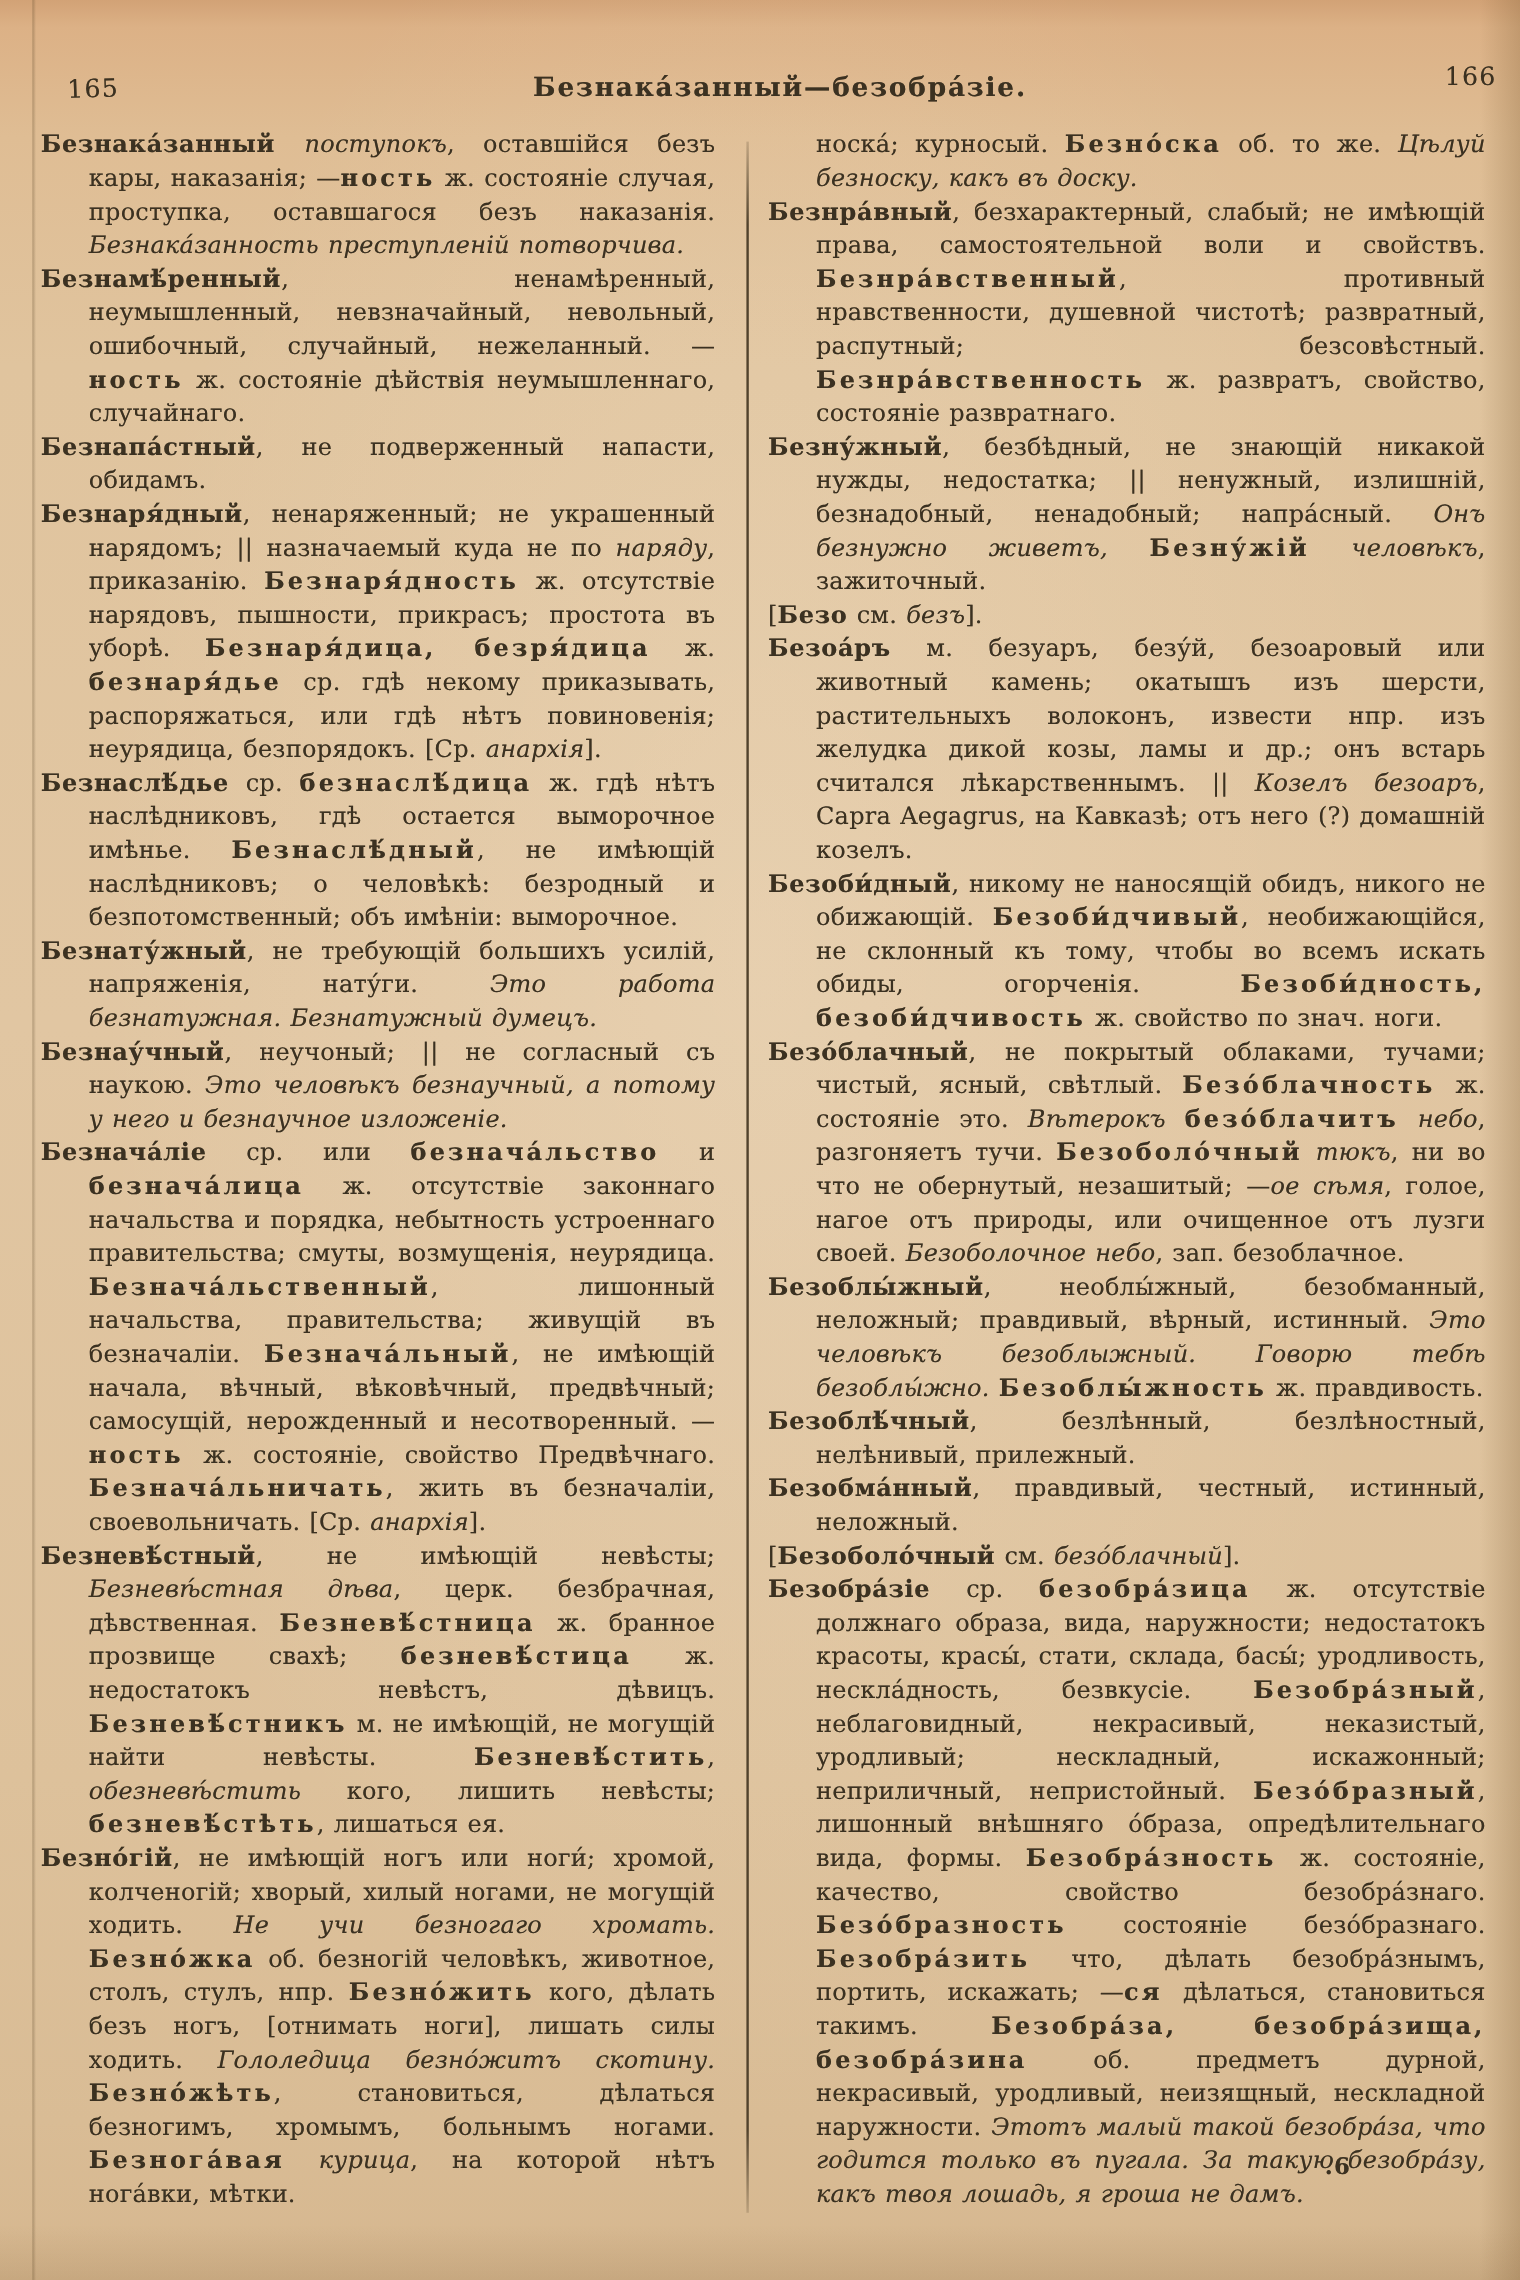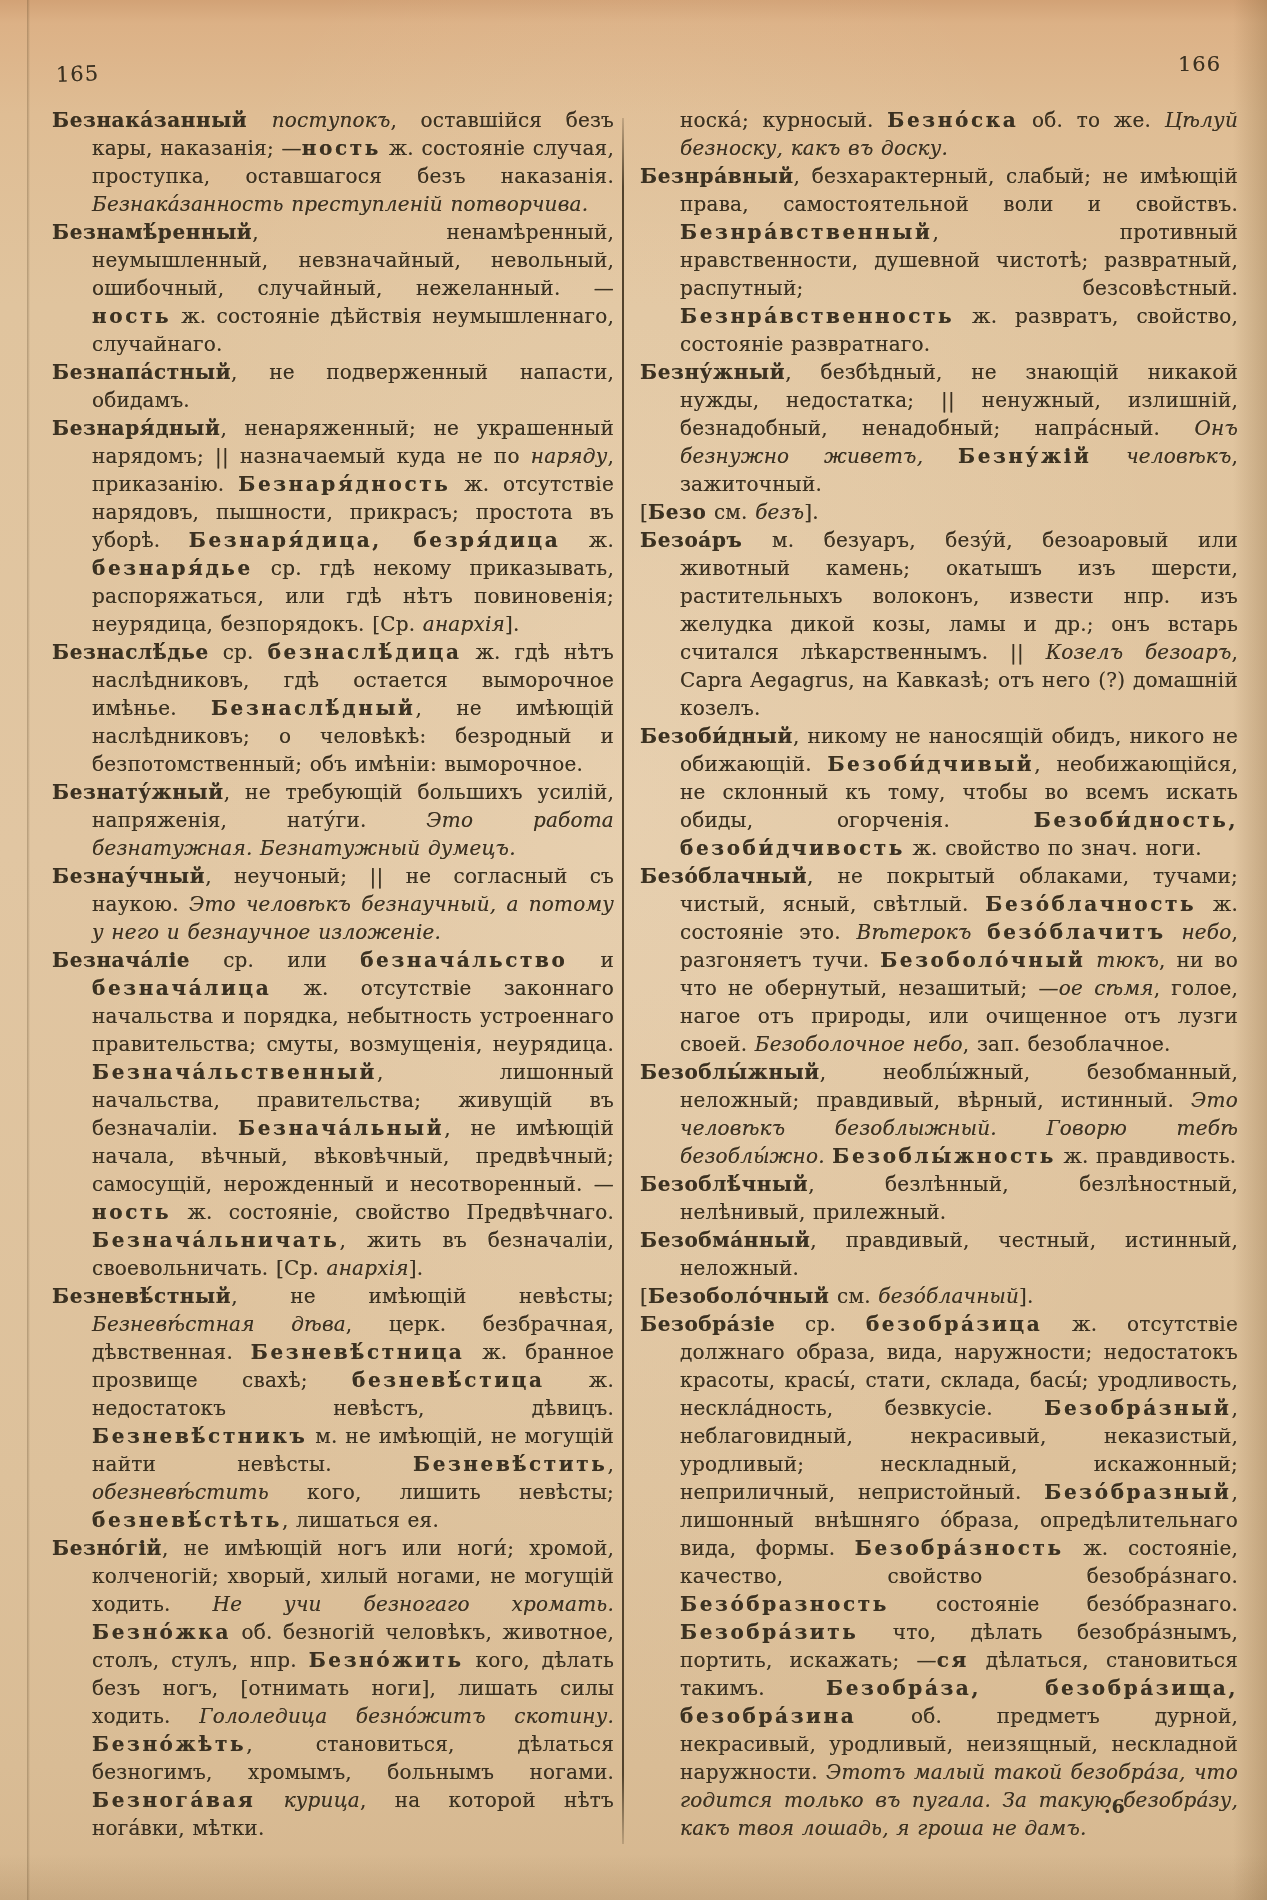--- a/index.html
+++ b/index.html
@@ -17,27 +17,27 @@
   .right-shade{position:absolute;right:0;top:0;bottom:0;width:34px;
     background:linear-gradient(270deg,rgba(130,96,54,0.30),rgba(130,96,54,0));}
   .bottom-shade{position:absolute;left:0;right:0;bottom:0;height:46px;
     background:linear-gradient(0deg,rgba(120,88,48,0.16),rgba(120,88,48,0));}
   .binding{position:absolute;left:0;top:0;bottom:0;width:26px;
     background:linear-gradient(90deg,#171209 0%,#3c3category 0,#3c3120 14%,#6d5c3e 30%,#9a855f 46%,#bda479 62%,#cfb489 78%,rgba(207,180,137,0) 100%);}
   .crease{position:absolute;left:27px;top:0;bottom:0;width:3px;
     background:linear-gradient(90deg,rgba(90,70,40,0.35),rgba(90,70,40,0));}
   .pageno{position:absolute;font-size:21px;letter-spacing:1px;}
   .pageno-left{left:56px;top:62px;transform:rotate(-2deg);}
-  .pageno-right{left:1178px;top:52px;}
+  .pageno-right{left:1204px;top:52px;}
   .running-title{
     position:absolute;left:300px;top:60px;width:700px;
     text-align:center;font-weight:bold;font-size:22px;letter-spacing:1.5px;
   }
   .col{position:absolute;top:106px;}
-  .col-left{left:52px;width:562px;}
+  .col-left{left:34px;width:562px;}
   .col-right{left:640px;width:598px;}
   .divider{position:absolute;left:622px;top:118px;width:2px;height:1726px;
     background:linear-gradient(180deg,rgba(70,56,35,0.2) 0%,#51422c 4%,#51422c 96%,rgba(70,56,35,0.2) 100%);}
   .entry{
     margin:0;padding-left:40px;text-indent:-40px;
     text-align:justify;font-size:20px;line-height:28px;
     letter-spacing:0.2px;word-spacing:1px;
   }
   .entry.cont{text-indent:0;}
   .s-b{font-weight:bold;letter-spacing:0.6px;}
@@ -49,20 +49,21 @@
 </head>
 <body>
 
 <div class="page">
   <div class="binding"></div>
   <div class="crease"></div>
   <div class="right-shade"></div>
   <div class="bottom-shade"></div>
 
   <div class="pageno pageno-left">165</div>
+  <div class="running-title">Безнака́занный—безобра́зіе.</div>
   <div class="pageno pageno-right">166</div>
 
   <div class="col col-left">
       <p class="entry"><span class="s-b">Безнака́занный </span><span class="s-i">поступокъ</span><span class="s-n">, оставшійся безъ кары, наказанія; —</span><span class="s-bs">ность</span><span class="s-n"> ж. состояніе случая, проступка, оставшагося безъ наказанія. </span><span class="s-i">Безнака́занность преступленій потворчива.</span></p>
       <p class="entry"><span class="s-b">Безнамѣ́ренный</span><span class="s-n">, ненамѣренный, неумышленный, невзначайный, невольный, ошибочный, случайный, нежеланный. —</span><span class="s-bs">ность</span><span class="s-n"> ж. состояніе дѣйствія неумышленнаго, случайнаго.</span></p>
       <p class="entry"><span class="s-b">Безнапа́стный</span><span class="s-n">, не подверженный напасти, обидамъ.</span></p>
       <p class="entry"><span class="s-b">Безнаря́дный</span><span class="s-n">, ненаряженный; не украшенный нарядомъ; || назначаемый куда не по </span><span class="s-i">наряду</span><span class="s-n">, приказанію. </span><span class="s-bs">Безнаря́дность</span><span class="s-n"> ж. отсутствіе нарядовъ, пышности, прикрасъ; простота въ уборѣ. </span><span class="s-bs">Безнаря́дица, безря́дица</span><span class="s-n"> ж. </span><span class="s-bs">безнаря́дье</span><span class="s-n"> ср. гдѣ некому приказывать, распоряжаться, или гдѣ нѣтъ повиновенія; неурядица, безпорядокъ. [Ср. </span><span class="s-i">анархія</span><span class="s-n">].</span></p>
       <p class="entry"><span class="s-b">Безнаслѣ́дье</span><span class="s-n"> ср. </span><span class="s-bs">безнаслѣ́дица</span><span class="s-n"> ж. гдѣ нѣтъ наслѣдниковъ, гдѣ остается выморочное имѣнье. </span><span class="s-bs">Безнаслѣ́дный</span><span class="s-n">, не имѣющій наслѣдниковъ; о человѣкѣ: безродный и безпотомственный; объ имѣніи: выморочное.</span></p>
       <p class="entry"><span class="s-b">Безнату́жный</span><span class="s-n">, не требующій большихъ усилій, напряженія, нату́ги. </span><span class="s-i">Это работа безнатужная. Безнатужный думецъ.</span></p>
       <p class="entry"><span class="s-b">Безнау́чный</span><span class="s-n">, неучоный; || не согласный съ наукою. </span><span class="s-i">Это человѣкъ безнаучный, а потому у него и безнаучное изложеніе.</span></p>

